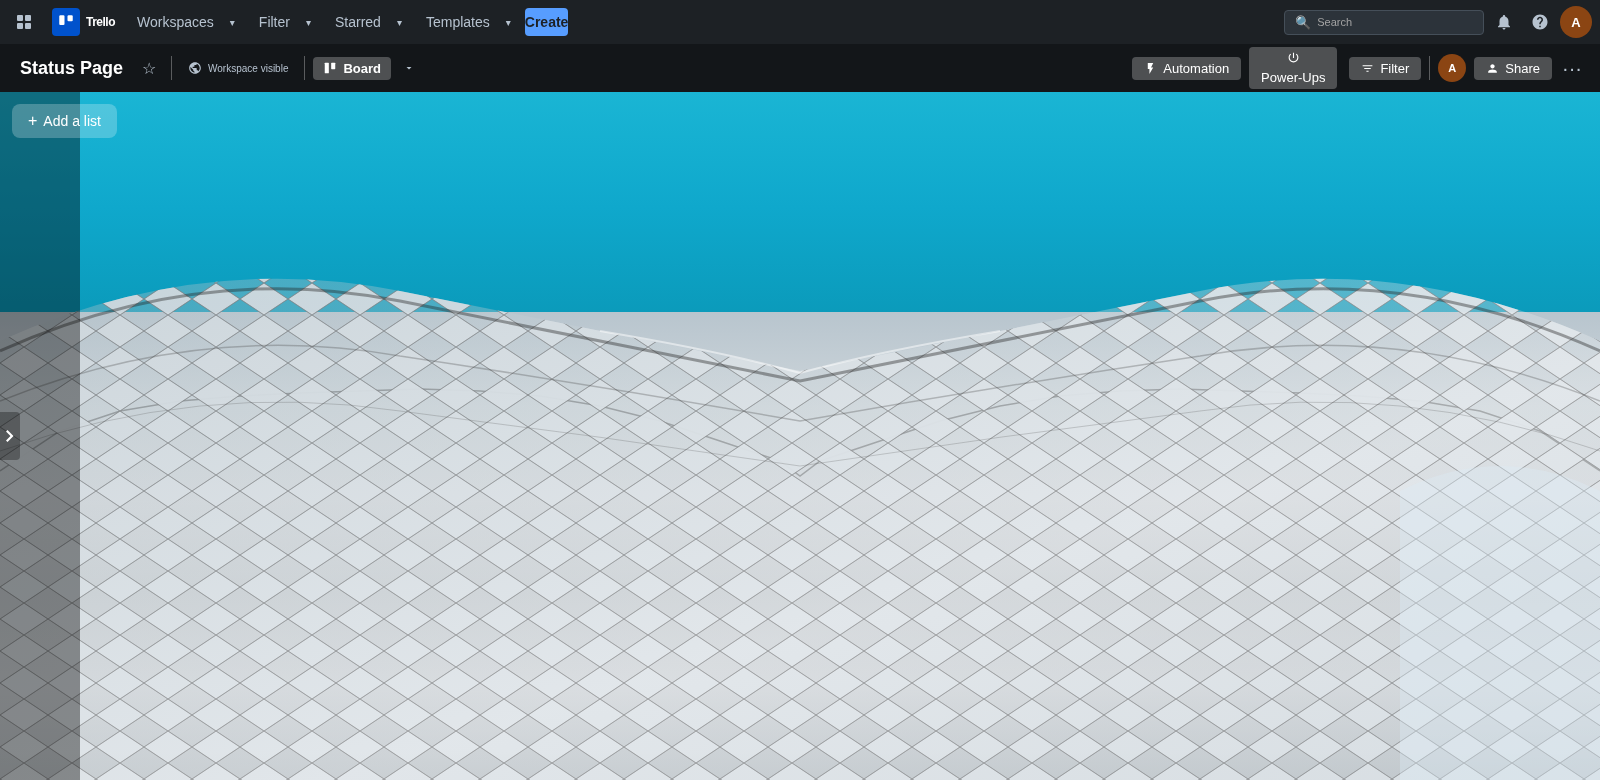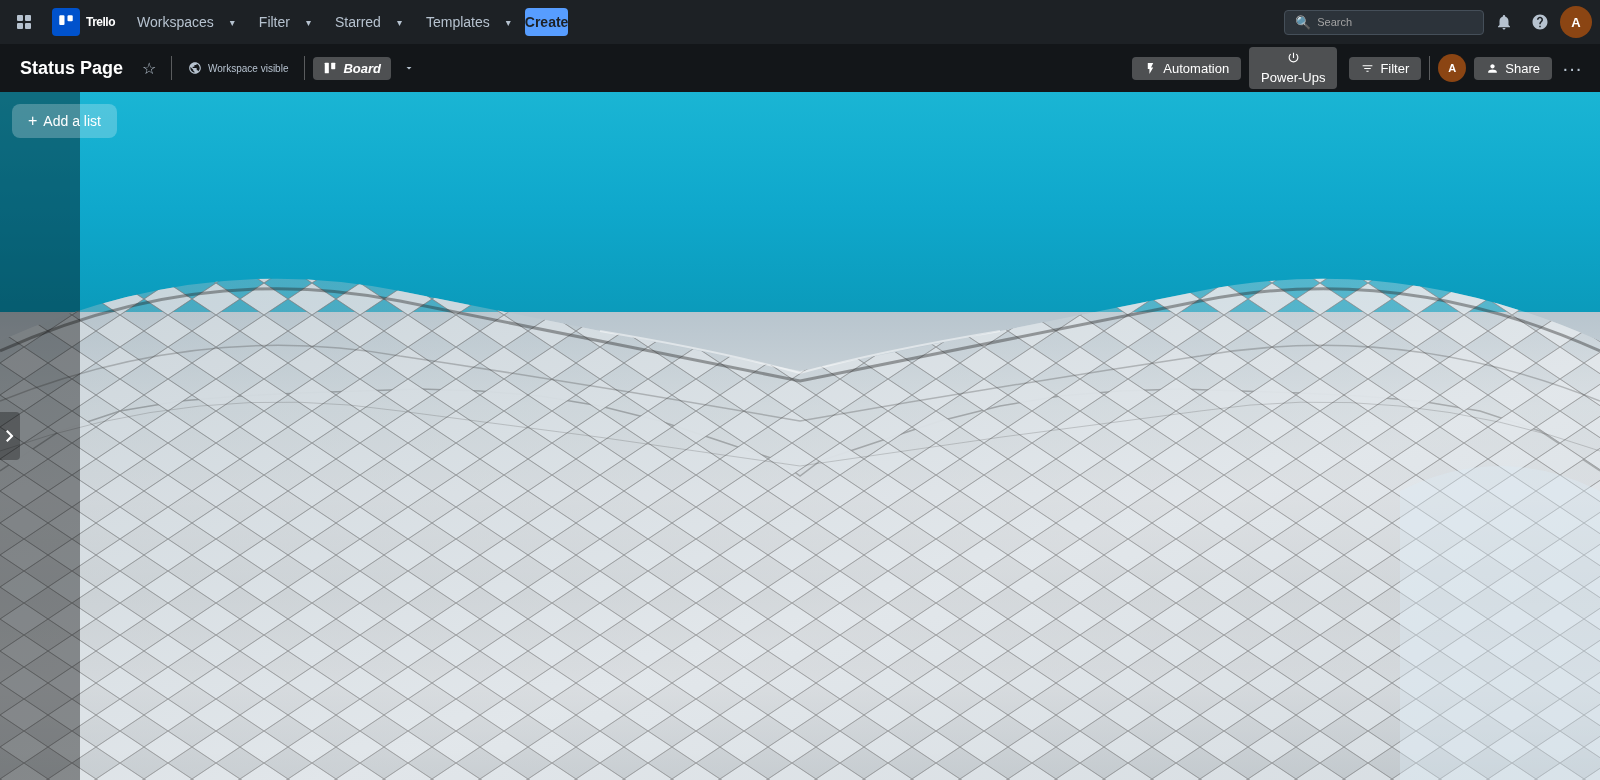--- a/index.html
+++ b/index.html
@@ -130,21 +130,21 @@
       cursor: pointer;
       display: flex; align-items: center; gap: 6px;
     }
 
     .board-view-btn {
       background: rgba(255,255,255,0.25);
       border: none; color: #fff; font-size: 13px;
       font-weight: 600;
       padding: 4px 10px; border-radius: 4px;
       cursor: pointer;
-      display: flex; align-items: center; gap: 6px; font-style: italic;
+      display: flex; align-items: center; gap: 6px;
     }
 
     .view-menu-btn {
       background: transparent; border: none;
       color: #b6c2cf; font-size: 13px;
       padding: 4px 8px; border-radius: 4px;
       cursor: pointer;
       display: flex; align-items: center; gap: 4px;
     }
 

